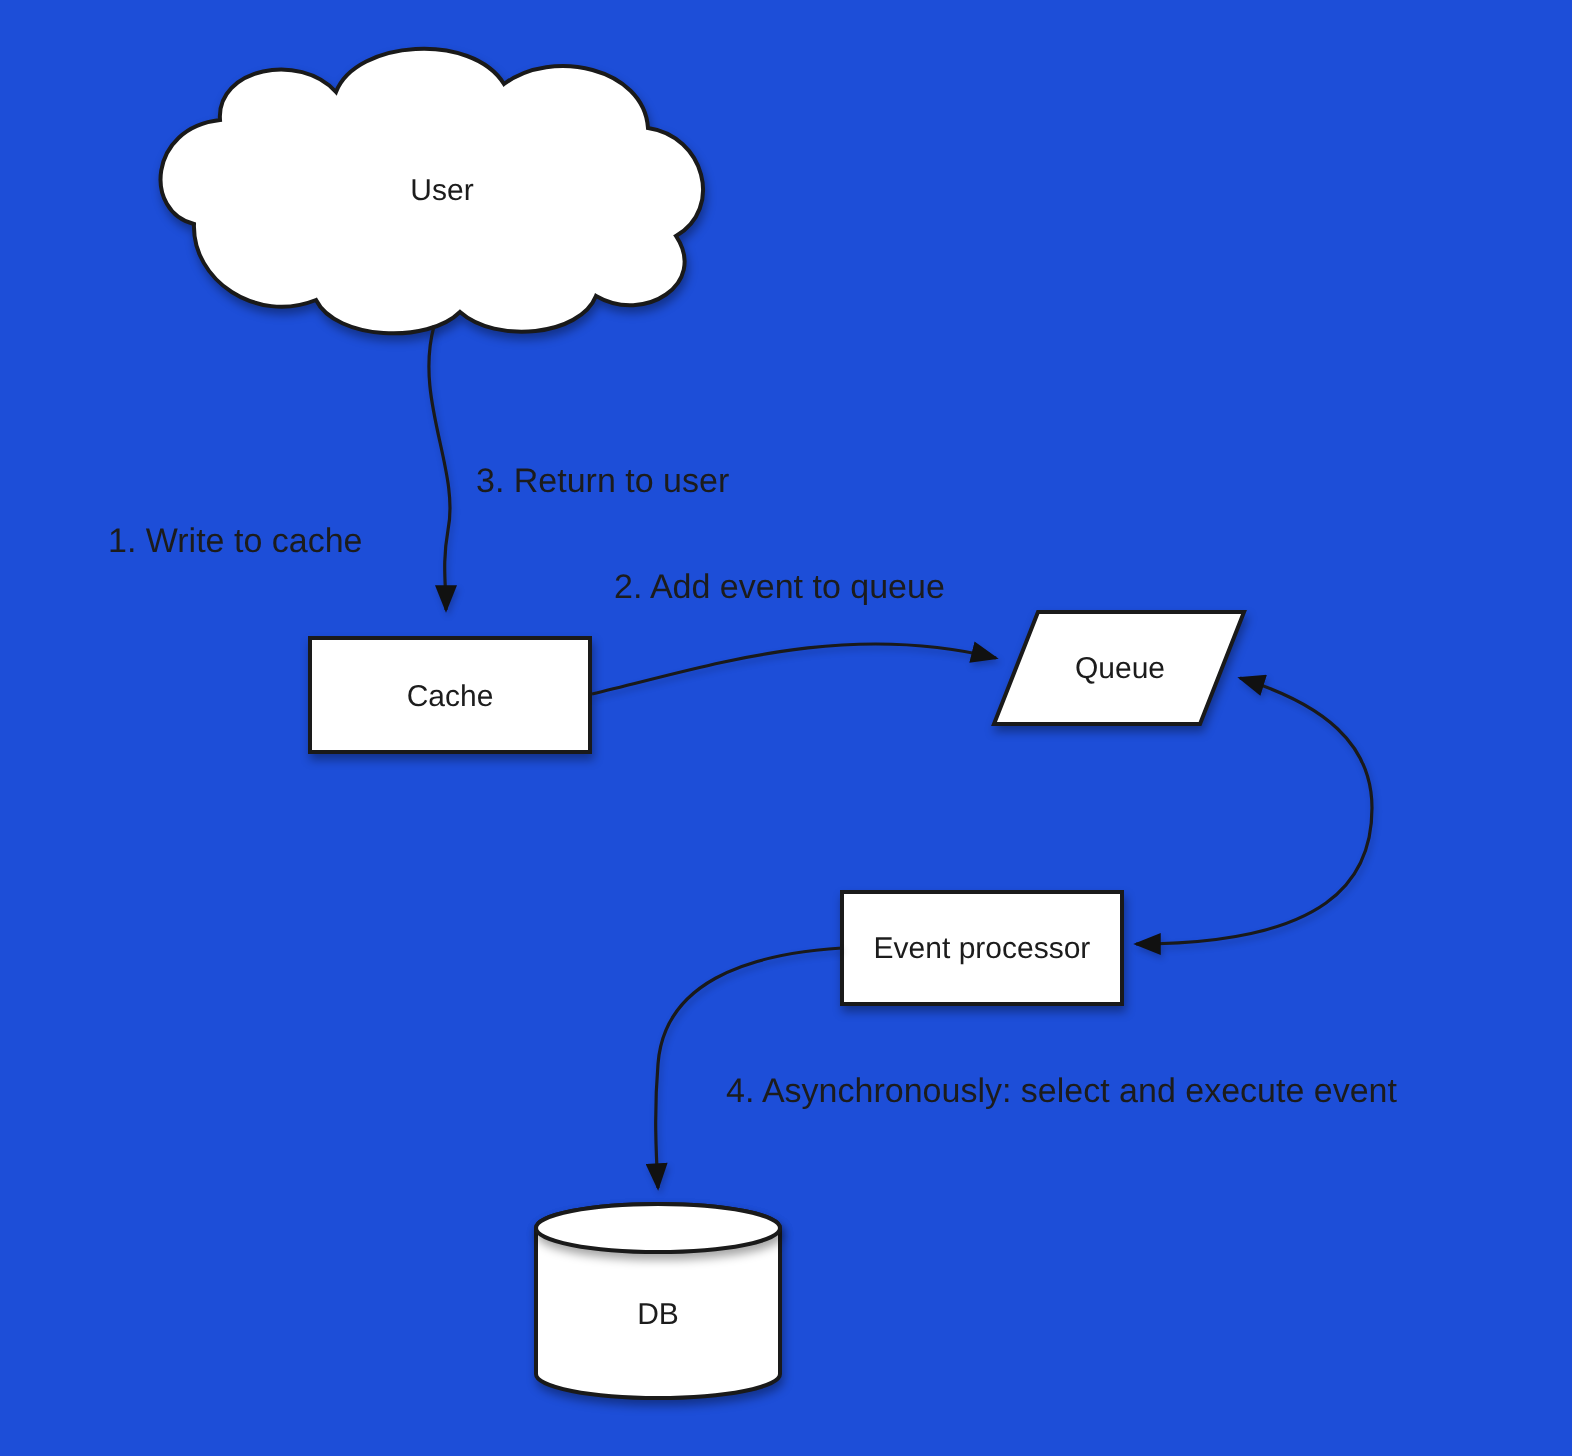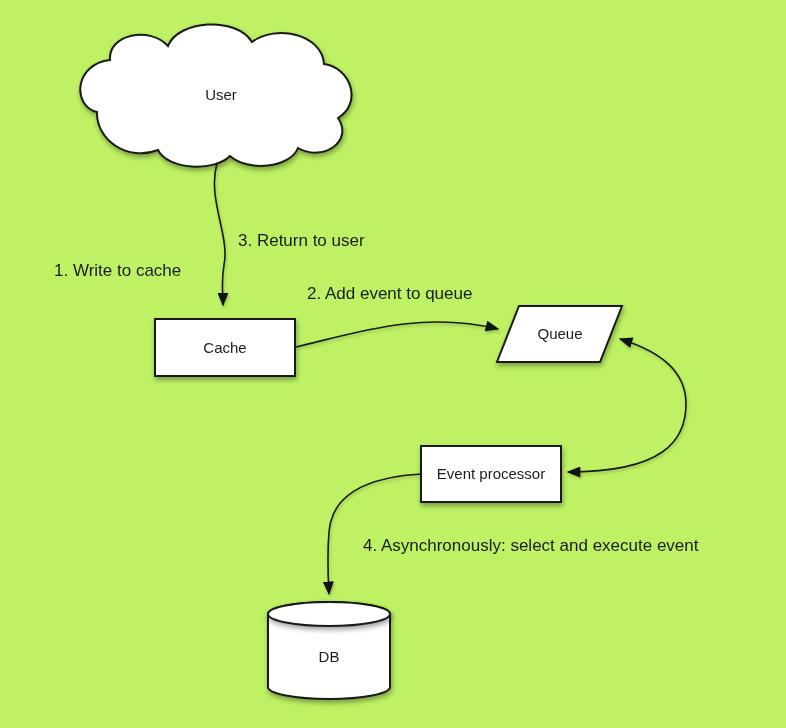--- a/index.html
+++ b/index.html
@@ -5,21 +5,21 @@
   html, body {
     margin: 0;
     padding: 0;
     background: #ffffff;
     font-family: "Liberation Sans", sans-serif;
   }
   .canvas-wrap {
     position: relative;
     width: 786px;
     height: 728px;
-    background: #bef264;
+    background: #1d4ed8;
     overflow: hidden;
   }
   svg { display: block; }
   .shape {
     fill: #ffffff;
     stroke: #1a1a1a;
     stroke-width: 2px;
     filter: drop-shadow(1px 3px 2.5px rgba(0,0,0,0.35));
   }
   .edge {

